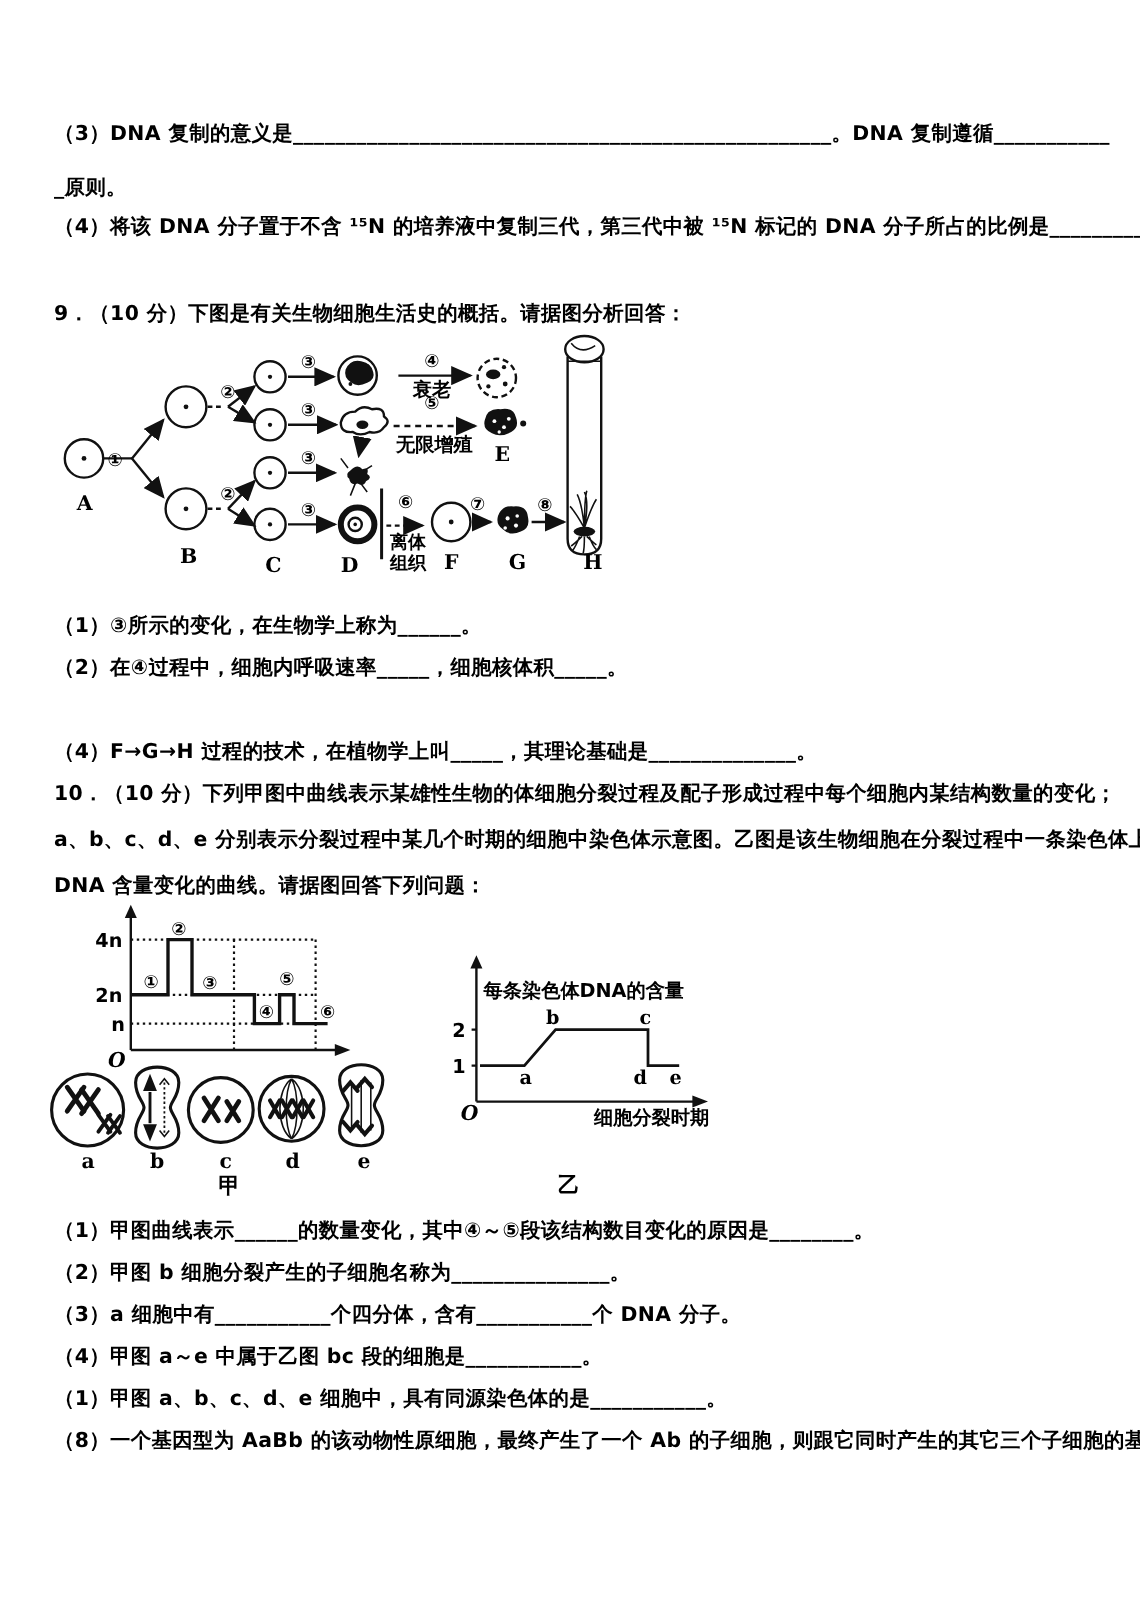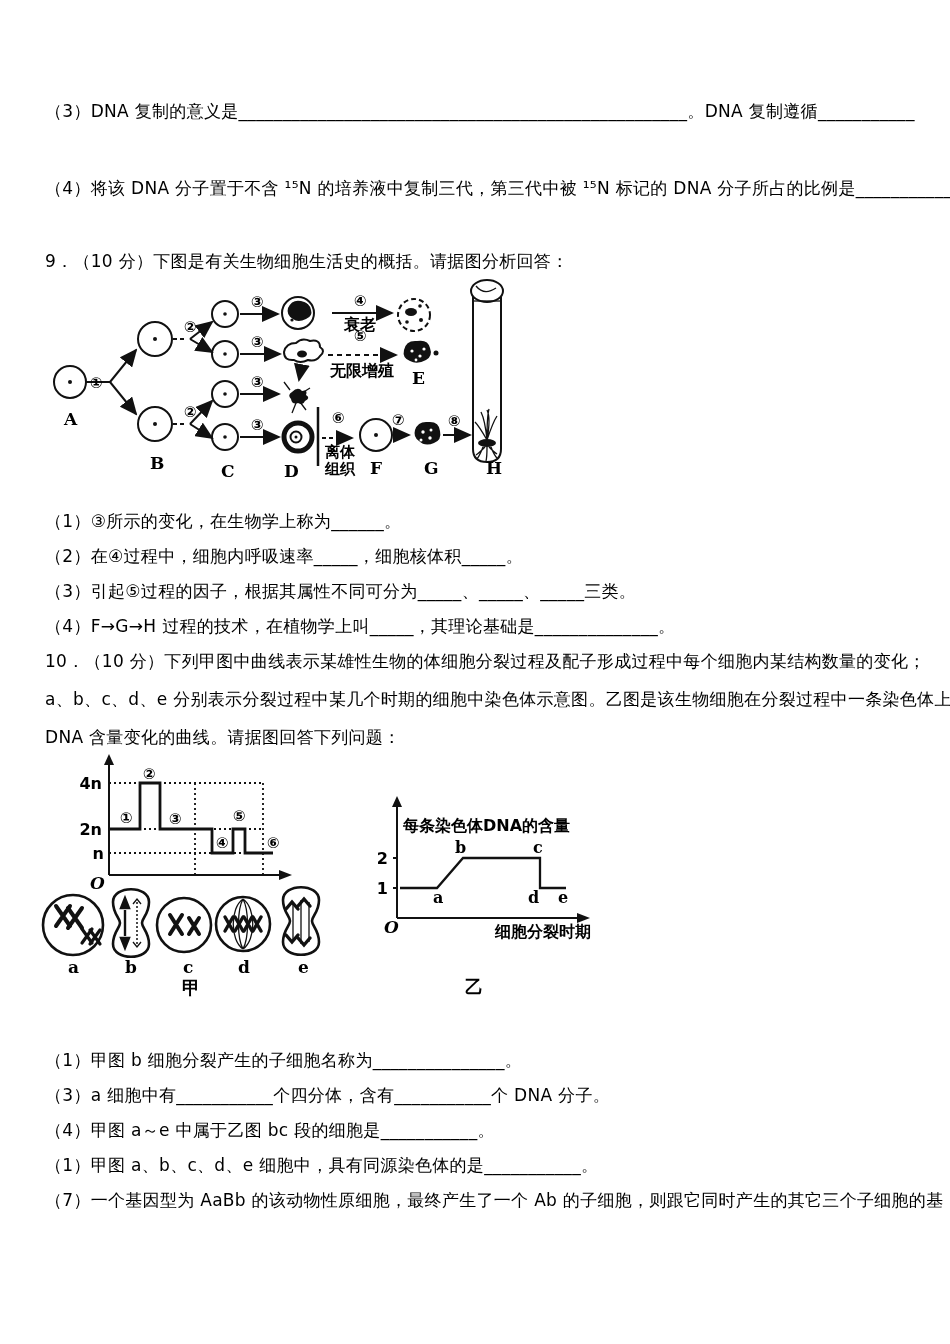--- a/index.html
+++ b/index.html
@@ -4,36 +4,37 @@
 <style>
   html,body { margin:0; padding:0; background:#e8e8e8; }
   .page {
     position:relative; width:950px; height:1344px; margin:0 auto;
     background:#ffffff; color:#000;
     font-family:"DejaVu Sans","Liberation Sans",sans-serif;
     overflow:hidden;
   }
   .line {
     position:absolute; left:45px; width:880px;
-    font-size:17px; font-weight:400; letter-spacing:0.3px;
+    font-size:17px; font-weight:700; letter-spacing:0.3px;
     white-space:nowrap; color:#000;
   }
   svg { position:absolute; }
   svg text { font-family:"DejaVu Sans","Liberation Sans",sans-serif; font-weight:600; fill:#000; }
   svg .serif { font-family:"DejaVu Serif","Liberation Serif",serif; font-weight:700; }
   svg .thin { stroke:#111; stroke-width:1.3; fill:none; }
   svg .med  { stroke:#111; stroke-width:2;   fill:none; }
   svg .thick{ stroke:#111; stroke-width:2.6; fill:none; }
 </style>
 </head>
 <body>
 
 <div class="page">
 
   <div class="line" style="top:100px">（3）DNA 复制的意义是___________________________________________________。DNA 复制遵循___________</div>
+  <div class="line" style="top:145px">_原则。</div>
   <div class="line" style="top:177px">（4）将该 DNA 分子置于不含 ¹⁵N 的培养液中复制三代，第三代中被 ¹⁵N 标记的 DNA 分子所占的比例是____________。</div>
 
   <div class="line" style="top:250px">9．（10 分）下图是有关生物细胞生活史的概括。请据图分析回答：</div>
 
   <svg style="left:40px; top:272px" width="480" height="215" viewBox="0 0 480 215">
     <defs>
       <marker id="ah1" markerWidth="9" markerHeight="8" refX="8" refY="4" orient="auto">
         <path d="M0,0 L9,4 L0,8 z" fill="#111"></path>
       </marker>
     </defs>
@@ -165,21 +166,20 @@
       <line class="thin" x1="433" y1="29" x2="461" y2="29"></line>
       <path class="thin" d="M447,168 q-2,-20 -6,-28 M447,168 q0,-24 2,-31 M447,168 q6,-18 10,-24 M447,168 q-8,-14 -12,-18 M447,168 q4,-22 0,-30"></path>
       <ellipse cx="447" cy="171" rx="9" ry="4" fill="#111"></ellipse>
       <path class="thin" d="M443,175 q-3,8 -6,12 M447,175 q0,10 -1,14 M451,175 q3,8 6,11 M445,175 q-6,6 -9,8 M449,175 q5,5 8,7"></path>
     </g>
     <text class="serif" x="446" y="202" font-size="17">H</text>
   </svg>
 
   <div class="line" style="top:510px">（1）③所示的变化，在生物学上称为______。</div>
   <div class="line" style="top:545px">（2）在④过程中，细胞内呼吸速率_____，细胞核体积_____。</div>
-  <div class="line" style="top:580px">（3）引起⑤过程的因子，根据其属性不同可分为_____、_____、_____三类。</div>
   <div class="line" style="top:615px">（4）F→G→H 过程的技术，在植物学上叫_____，其理论基础是______________。</div>
 
   <div class="line" style="top:650px">10．（10 分）下列甲图中曲线表示某雄性生物的体细胞分裂过程及配子形成过程中每个细胞内某结构数量的变化；</div>
   <div class="line" style="top:688px">a、b、c、d、e 分别表示分裂过程中某几个时期的细胞中染色体示意图。乙图是该生物细胞在分裂过程中一条染色体上</div>
   <div class="line" style="top:726px">DNA 含量变化的曲线。请据图回答下列问题：</div>
 
   <svg style="left:30px; top:750px" width="340" height="250" viewBox="0 0 340 250">
     <g>
       <line class="med" x1="79" y1="12" x2="79" y2="125"></line>
       <path d="M79,4 L74,15 L84,15 z" fill="#111"></path>
@@ -282,19 +282,20 @@
     <path fill="none" stroke="#111" stroke-width="2.3" d="M30,98 H67 L93,68 H170 V98 H196"></path>
     <text class="serif" x="63" y="113" font-size="16">a</text>
     <text class="serif" x="85" y="63" font-size="16">b</text>
     <text class="serif" x="163" y="63" font-size="16">c</text>
     <text class="serif" x="158" y="113" font-size="16">d</text>
     <text class="serif" x="188" y="113" font-size="16">e</text>
     <text x="125" y="147" font-size="16">细胞分裂时期</text>
     <text x="95" y="203" font-size="18">乙</text>
   </svg>
 
-  <div class="line" style="top:1049px">（1）甲图 b 细胞分裂产生的子细胞名称为_______________。</div>
+  <div class="line" style="top:1014px">（1）甲图曲线表示______的数量变化，其中④～⑤段该结构数目变化的原因是________。</div>
+  <div class="line" style="top:1049px">（2）甲图 b 细胞分裂产生的子细胞名称为_______________。</div>
   <div class="line" style="top:1084px">（3）a 细胞中有___________个四分体，含有___________个 DNA 分子。</div>
   <div class="line" style="top:1119px">（4）甲图 a～e 中属于乙图 bc 段的细胞是___________。</div>
   <div class="line" style="top:1154px">（1）甲图 a、b、c、d、e 细胞中，具有同源染色体的是___________。</div>
-  <div class="line" style="top:1189px">（7）一个基因型为 AaBb 的该动物性原细胞，最终产生了一个 Ab 的子细胞，则跟它同时产生的其它三个子细胞的基</div>
+  <div class="line" style="top:1189px">（8）一个基因型为 AaBb 的该动物性原细胞，最终产生了一个 Ab 的子细胞，则跟它同时产生的其它三个子细胞的基</div>
 
 </div>
 
 </body></html>

